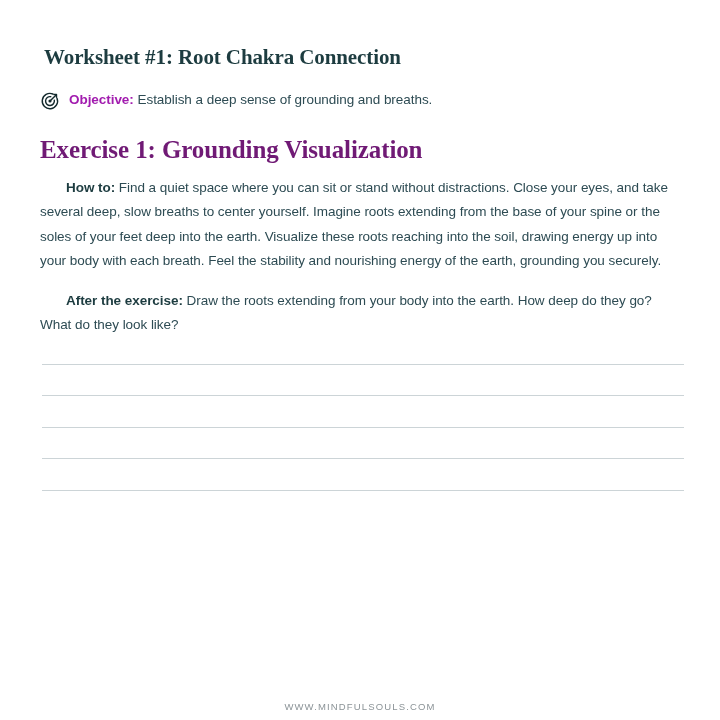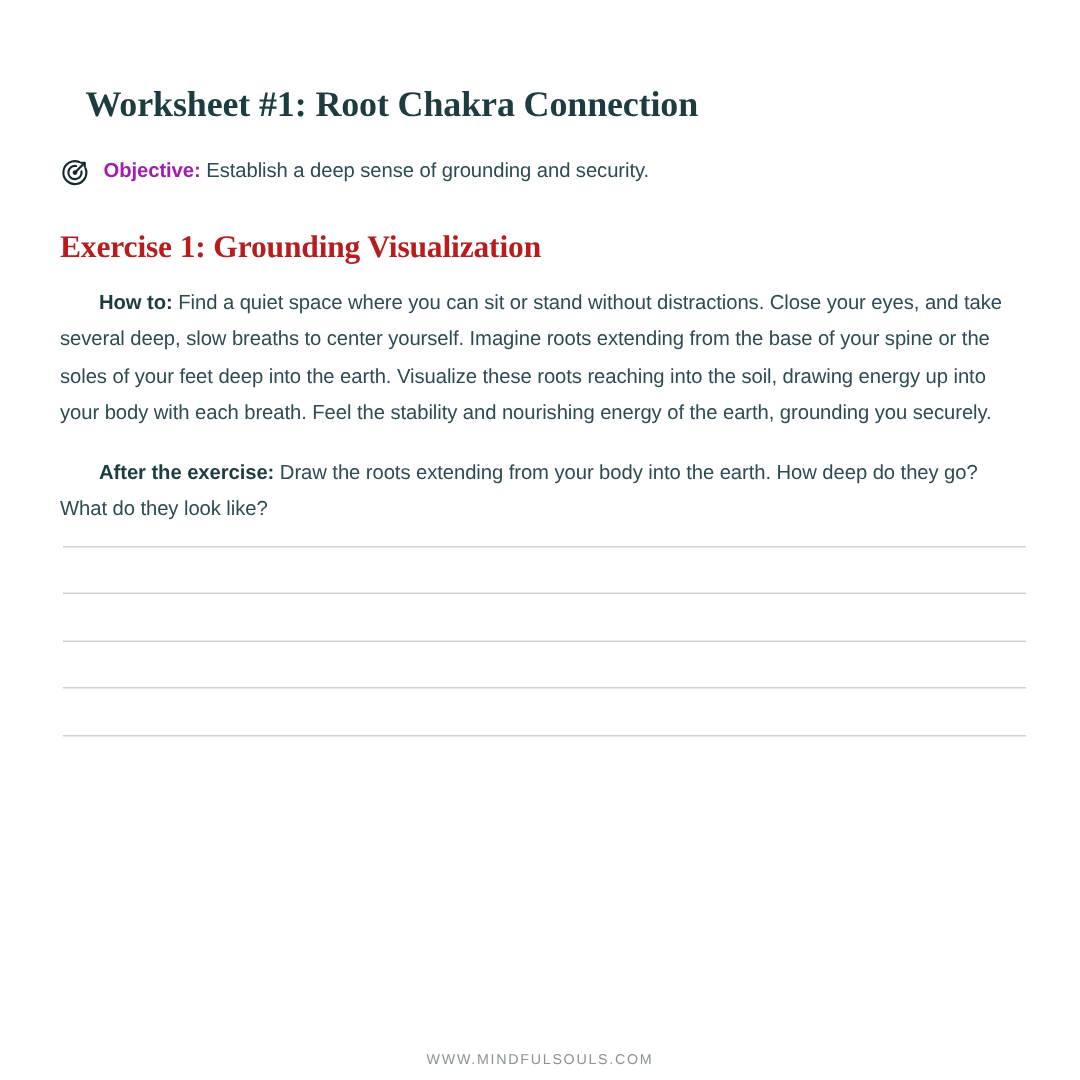--- a/index.html
+++ b/index.html
@@ -28,25 +28,25 @@
     position: absolute;
     left: 40px;
     top: 0;
     width: 646px;
   }
 
   
   .worksheet-title {
     font-family: "Liberation Serif", "DejaVu Serif", serif;
     font-weight: 700;
-    font-size: 24px;
+    font-size: 21px;
     line-height: 34px;
     letter-spacing: -0.1px;
     color: #1d3c40;
-    margin: 17px;
+    margin: 4px;
     padding-top: 36px;
   }
 
   
   .objective-row {
     display: flex;
     align-items: flex-start;
     margin-top: 16px;
   }
   .objective-icon {
@@ -66,23 +66,23 @@
   }
   .objective-text .lead {
     font-weight: 700;
     color: #a21caf;
   }
 
   
   .exercise-heading {
     font-family: "Liberation Serif", "DejaVu Serif", serif;
     font-weight: 700;
-    font-size: 21px;
+    font-size: 25px;
     line-height: 24px;
-    color: #b91c1c;
+    color: #701a75;
     margin: 0;
     padding-top: 27px;
     letter-spacing: -0.1px;
   }
 
   
   .body-para {
     font-size: 13.5px;
     line-height: 24.3px;
     color: #2d4b53;
@@ -142,21 +142,21 @@
       <span class="objective-icon">
         <svg width="20" height="20" viewBox="0 0 24 24" fill="none" stroke="#13292c" stroke-width="1.7" stroke-linecap="round" stroke-linejoin="round" aria-hidden="true">
           <path d="M20.4 8.6A9.2 9.2 0 1 1 15.4 3.6"></path>
           <path d="M17.2 11.1a5.3 5.3 0 1 1 -4.3 -4.3"></path>
           <circle cx="12" cy="12" r="1.9" fill="#13292c" stroke="none"></circle>
           <path d="M12 12 L19.3 4.7"></path>
           <path d="M16.6 4.2 L19.8 4.2 L19.8 7.4"></path>
         </svg>
       </span>
       <div class="objective-text">
-        <span class="lead">Objective:</span><span> Establish a deep sense of grounding and security.</span>
+        <span class="lead">Objective:</span><span> Establish a deep sense of grounding and breaths.</span>
       </div>
     </div>
 
     <h2 class="exercise-heading">Exercise 1: Grounding Visualization</h2>
 
     <p class="body-para how-to"><span class="lead">How to:</span><span> Find a quiet space where you can sit or stand without distractions. Close your eyes, and take several deep, slow breaths to center yourself. Imagine roots extending from the base of your spine or the soles of your feet deep into the earth. Visualize these roots reaching into the soil, drawing energy up into your body with each breath. Feel the stability and nourishing energy of the earth, grounding you securely.</span></p>
 
     <p class="body-para after-exercise"><span class="lead">After the exercise:</span><span> Draw the roots extending from your body into the earth. How deep do they go? What do they look like?</span></p>
 
   </div>

